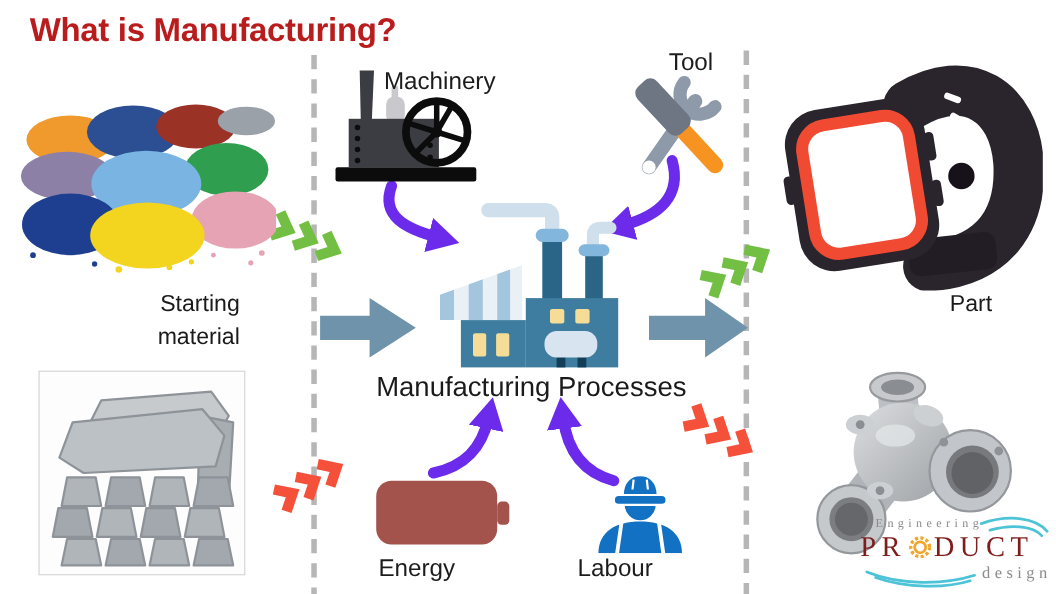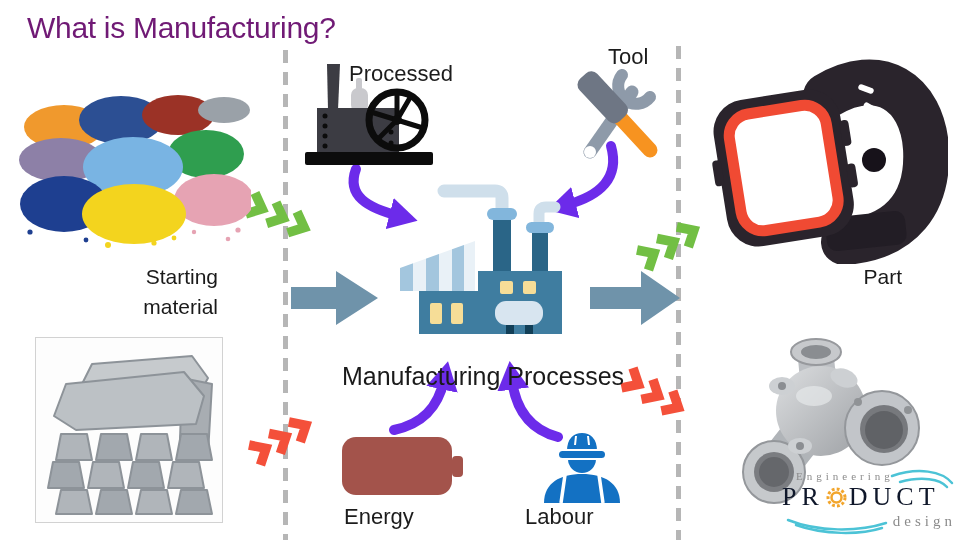--- a/index.html
+++ b/index.html
@@ -1,28 +1,28 @@
 <!DOCTYPE html>
 <html style="--accent-green: #72bf44; --accent-red: #f4503a; --accent-purple: #6c2bea; --flow-arrow-slate: #6f93aa; --divider-gray: #b6b6b6; --battery-red: #a3534b; --worker-blue: #1371c3; --factory-blue: #3f7da0; --factory-dark-blue: #2a6587; --factory-light-blue: #82b6dc; --factory-smoke: #cfdfeb; --window-yellow: #f6dd97; --machine-dark: #3c3c43; --machine-black: #0c0c0c; --hammer-orange: #f79320; --tool-gray: #8e9aa9; --hammer-head-gray: #6e7684; --watch-black: #2a242c; --watch-orange: #f04a33; --logo-teal: #4cc3d6; --logo-orange: #f2a52b; --logo-gray: #8b8b8b; --text-black: #1a1a1a;"><head>
 <meta charset="utf-8">
 <style>
   html,body{margin:0;padding:0;background:#e8e8e8;}
   .stage{position:relative;width:960px;height:540px;background:#ffffff;overflow:hidden;
          font-family:"Liberation Sans",sans-serif;color:var(--text-black,#1a1a1a);}
   .abs{position:absolute;}
-  .title{left:27px;top:11px;font-size:30px;font-weight:400;letter-spacing:-0.3px;color:#701a75;}
+  .title{left:27px;top:11px;font-size:30px;font-weight:700;letter-spacing:-0.3px;color:#b91c1c;}
   .lbl{font-size:22px;font-weight:400;color:#1c1c1c;}
   .lbl-center{}
   .two-line{font-size:21px;line-height:30px;text-align:right;}
-  .proc-lbl{font-size:25px;text-align:center;margin-top:24px;}
+  .proc-lbl{font-size:25px;text-align:center;}
   .ingot-box{border:1px solid #d2d2d2;background:#fdfdfd;}
   
   .logo{width:176px;height:72px;font-family:Liberation Serif, serif;color:var(--logo-gray,#8b8b8b);}
   .logo-row1{position:absolute;left:16px;top:4px;font-size:11px;letter-spacing:4px;}
-  .logo-row2{position:absolute;left:2px;top:16px;font-size:26px;letter-spacing:5px;color:#0f172a;
+  .logo-row2{position:absolute;left:2px;top:16px;font-size:26px;letter-spacing:5px;color:#7f1d1d;
              display:flex;align-items:center;}
   .logo-row2 .gear{margin:0 2px;}
   .logo-row3{position:absolute;right:0;top:47px;font-size:15px;letter-spacing:4px;}
 </style>
 </head>
 <body>
 
 <div class="stage">
 
   <svg class="abs" style="left:0;top:0" width="960" height="540" viewBox="0 0 960 540">
@@ -238,21 +238,21 @@
     <ellipse cx="56" cy="60" rx="13" ry="9" fill="#cdd0d3"></ellipse>
       <circle cx="56" cy="60" r="4" fill="#8b8e92"></circle>
     <ellipse cx="74" cy="120" rx="12" ry="8" fill="#cdd0d3"></ellipse>
       <circle cx="74" cy="120" r="4" fill="#8b8e92"></circle>
     <ellipse cx="118" cy="52" rx="14" ry="9" fill="#cdd0d3" transform="rotate(20 118 52)"></ellipse>
     <ellipse cx="88" cy="70" rx="18" ry="10" fill="#e6e8ea" opacity="0.7"></ellipse>
   </svg>
 
   <div class="abs title">What is Manufacturing?</div>
 
-  <div class="abs lbl" style="left:349px;top:61px">Processed</div>
+  <div class="abs lbl" style="left:349px;top:61px">Machinery</div>
   <div class="abs lbl lbl-center" style="left:608px;top:44px;width:72px">Tool</div>
 
   <div class="abs two-line" style="left:58px;top:262px;width:160px">
     <div>Starting</div>
     <div>material</div>
   </div>
 
   <div class="abs two-line" style="left:742px;top:262px;width:160px">
     <div>Part</div>
   </div>

